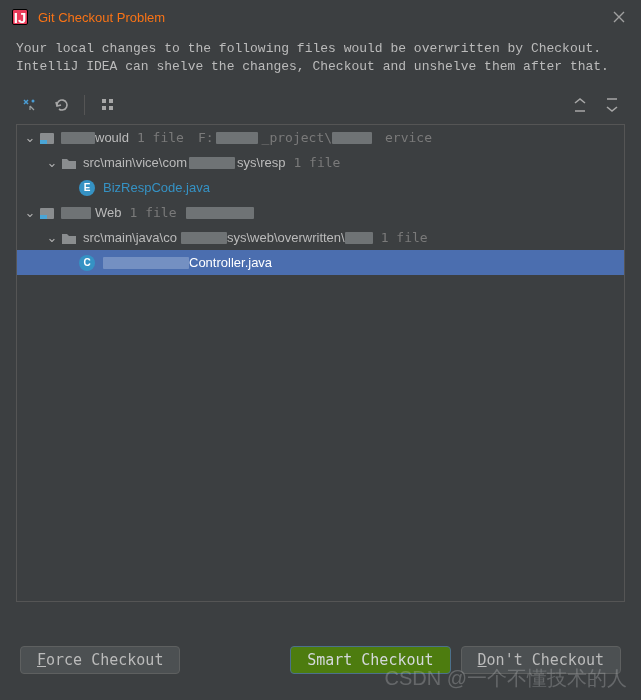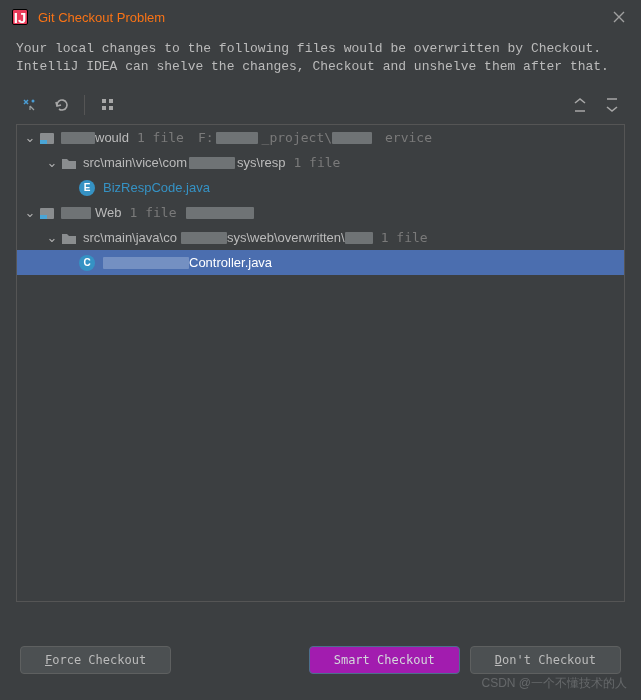--- a/index.html
+++ b/index.html
@@ -130,43 +130,43 @@
     bottom: 26px;
     left: 0; right: 0;
     padding: 0 20px;
     display: flex;
     align-items: center;
     gap: 10px;
   }
   .button-bar .spacer { flex: 1; }
   .btn {
     height: 28px;
-    padding: 0 24px;
+    padding: 0 16px;
     border-radius: 4px;
     border: 1px solid #5e6060;
     background: #4c5052;
     color: #bbbbbb;
     font-family: monospace;
-    font-size: 12px;
+    font-size: 15px;
     cursor: pointer;
     display: inline-flex;
     align-items: center;
   }
   .btn.primary {
-    background: #a21caf;
+    background: #4d7c0f;
     border-color: #4c708c;
     color: #d4d8db;
   }
   .btn u { text-decoration: underline; }
   .watermark {
     position: absolute;
     right: 14px;
     bottom: 8px;
     color: #b1b3b5;
-    font-size: 12px;
+    font-size: 20px;
     opacity: 0.35;
     font-family: sans-serif;
     pointer-events: none;
   }
 </style>
 </head>
 <body>
 
 <div class="titlebar">
   <div class="app-icon">IJ</div>

